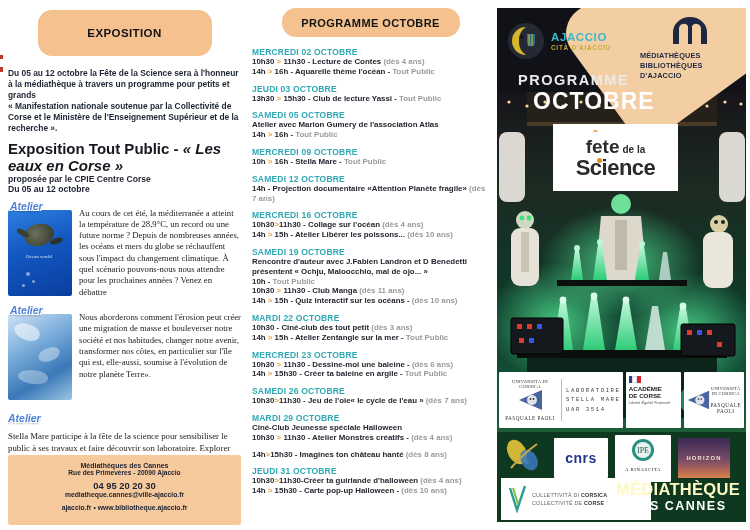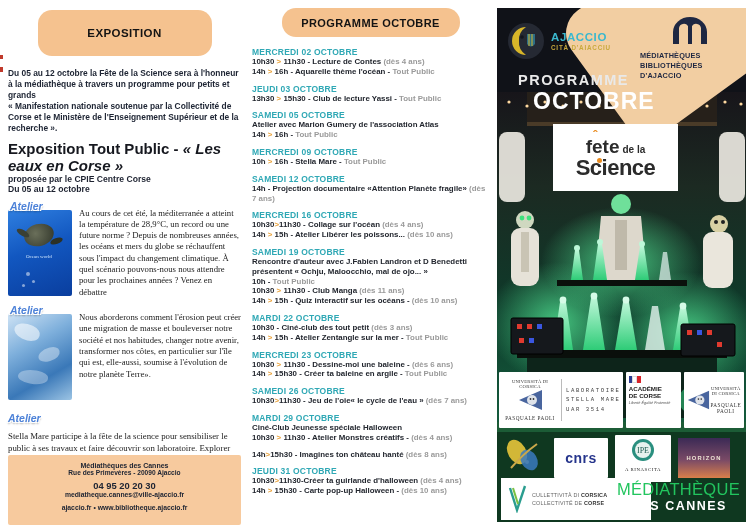--- a/index.html
+++ b/index.html
@@ -92,21 +92,21 @@
   .rinbox{width:56px;height:47px;text-align:center;padding-top:3px;box-sizing:border-box;}
   .rin-t{font-family:"Liberation Serif",serif;font-size:4.8px;color:#222;letter-spacing:.6px;margin-top:1px;}
   .horbox{width:52px;height:40px;background:linear-gradient(180deg,#3b2a55 0%,#7a4a66 55%,#d87f4a 100%);
       display:flex;align-items:center;justify-content:center;color:#ece2d4;font-size:5.8px;
       font-weight:bold;letter-spacing:1.2px;}
   .collbox{position:absolute;left:4px;top:470px;width:150px;height:42px;background:#fff;
       display:flex;align-items:center;padding:0 5px;box-sizing:border-box;}
   .coll-t{font-size:5.4px;color:#666;line-height:1.5;margin-left:4px;letter-spacing:.2px;}
   .coll-t b{color:#333;}
   .footer-med{position:absolute;right:6px;top:472px;text-align:center;}
-  .footer-l1{color:#22c55e;font-weight:normal;font-size:16.5px;letter-spacing:.3px;}
+  .footer-l1{color:#fef9c3;font-weight:bold;font-size:16.5px;letter-spacing:.3px;}
   .footer-l2{color:#ffffff;font-weight:bold;font-size:12.5px;letter-spacing:1.5px;}
 </style>
 </head>
 <body>
 
 <div class="page">
   <div class="crop-mark" style="top:55px;height:4px;"></div>
   <div class="crop-mark" style="top:67px;height:5px;"></div>
 
   <div class="col-left">

